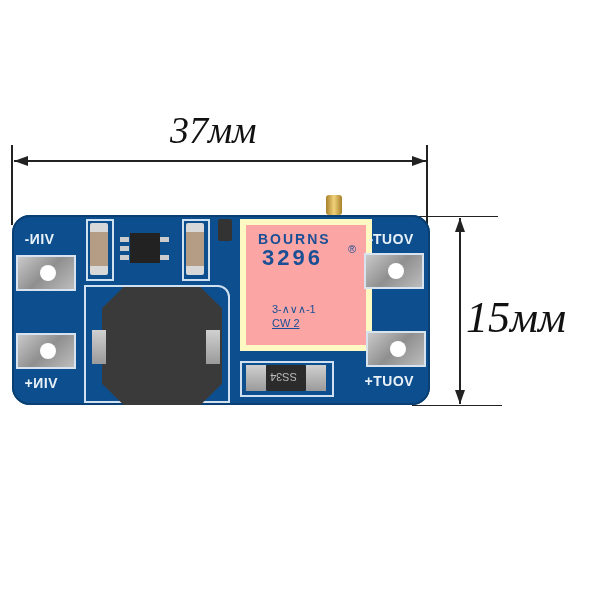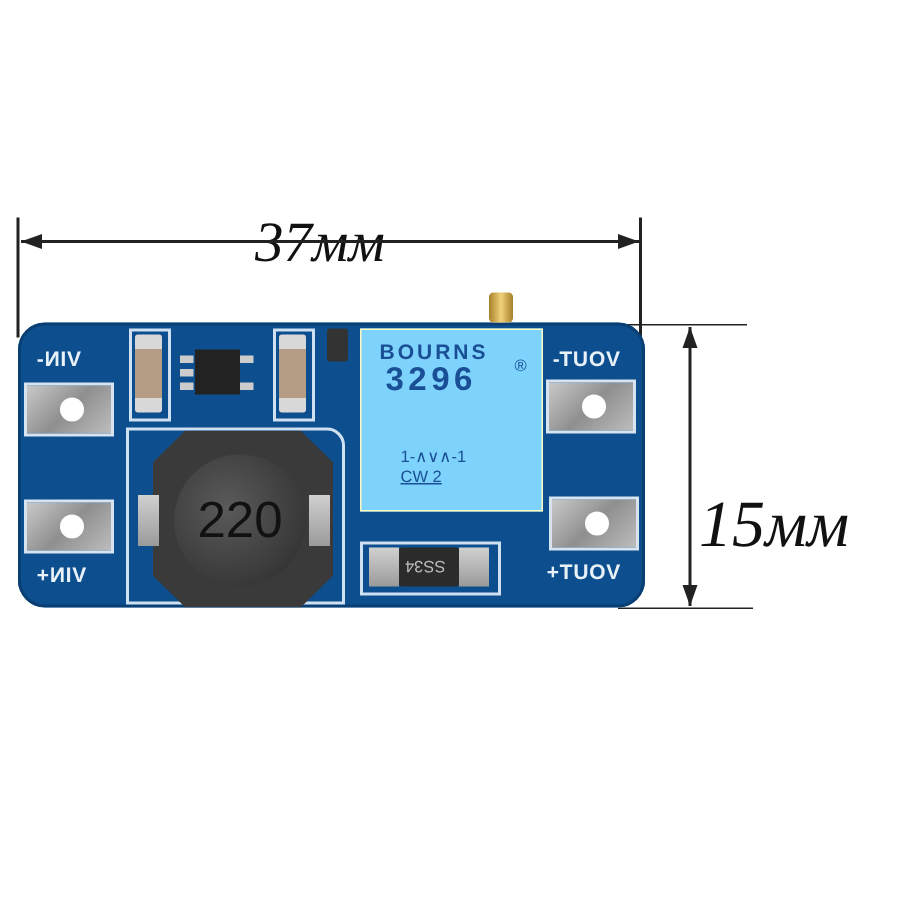--- a/index.html
+++ b/index.html
@@ -1,32 +1,32 @@
 <!DOCTYPE html>
 <html><head>
 <meta charset="utf-8">
 <style>
   html, body { margin:0; padding:0; background:#ffffff; }
   body { width:600px; height:600px; position:relative; overflow:hidden; font-family:"Liberation Sans", sans-serif; }
   .abs { position:absolute; }
-  .dim-text { font-family:"Liberation Serif", serif; font-style:italic; color:#111;margin-top:32px; }
+  .dim-text { font-family:"Liberation Serif", serif; font-style:italic; color:#111; }
   .line { background:#222; }
   .board { left:12px; top:215px; width:418px; height:190px; background:#0d4f8e; border-radius:18px;
            box-shadow: inset 0 0 0 2px #0a3f73; }
   .silk { border:2px solid #cfe0f0; position:absolute; }
   .pad { position:absolute; background:linear-gradient(135deg,#c9c9c9,#8f8f8f 50%,#bdbdbd); border:2px solid #d7e4f0; }
   .hole { position:absolute; width:16px; height:16px; border-radius:50%; background:#fff; }
   .label { position:absolute; color:#e8f0f8; font-size:14px; font-weight:bold; letter-spacing:0.5px; }
   .cap { position:absolute; background:linear-gradient(#d8d8d8 0 18%, #b59c84 18% 82%, #d8d8d8 82%); border-radius:2px; }
   .ic { position:absolute; background:#222; }
   .ic-pin { position:absolute; background:#ccc; width:9px; height:5px; }
   .inductor-base { position:absolute; background:#3a3a3a;
      clip-path: polygon(18% 0, 82% 0, 100% 18%, 100% 82%, 82% 100%, 18% 100%, 0 82%, 0 18%); }
   .inductor-top { position:absolute; border-radius:50%; background:radial-gradient(circle at 40% 40%, #5a5a5a, #2a2a2a); display:flex; align-items:center; justify-content:center; font-size:34px; color:#111; font-family:"Liberation Sans", sans-serif; }
-  .pot { position:absolute; background:#7dd3fc; border:1px solid #fef9c3; color:#1a4f95; }
+  .pot { position:absolute; background:#fca5a5; border:6px solid #fef9c3; color:#1a4f95; }
   .diode { position:absolute; background:#2b2b2b; border-radius:2px; }
   .diode-cap { position:absolute; background:linear-gradient(#d0d0d0,#9a9a9a); }
 </style>
 </head>
 <body>
 
 <div class="abs dim-text" style="left:170px; top:108px; font-size:38px;">37мм</div>
 <div class="abs line" style="left:14px; top:160px; width:412px; height:2px;"></div>
 <div class="abs" style="left:14px; top:156px; width:0; height:0; border-top:5px solid transparent; border-bottom:5px solid transparent; border-right:14px solid #222;"></div>
 <div class="abs" style="left:412px; top:156px; width:0; height:0; border-top:5px solid transparent; border-bottom:5px solid transparent; border-left:14px solid #222;"></div>
@@ -60,28 +60,27 @@
   <div class="ic-pin" style="left:148px; top:22px;"></div>
   <div class="ic-pin" style="left:148px; top:40px;"></div>
   <div class="silk" style="left:170px; top:4px; width:24px; height:58px;"></div>
   <div class="cap" style="left:174px; top:8px; width:18px; height:52px;"></div>
   <div class="cap" style="left:206px; top:4px; width:14px; height:22px; background:#333;"></div>
 
   <div class="silk" style="left:72px; top:70px; width:142px; height:114px; border-radius:0 12px 0 0;"></div>
   <div class="inductor-base" style="left:90px; top:72px; width:120px; height:118px;"></div>
   <div class="diode-cap" style="left:80px; top:115px; width:14px; height:34px;"></div>
   <div class="diode-cap" style="left:194px; top:115px; width:14px; height:34px;"></div>
-  <div class="inductor-top" style="left:104px; top:88px; width:88px; height:88px;">220</div>
 
   <div class="abs" style="left:314px; top:-20px; width:16px; height:20px; background:linear-gradient(90deg,#a8802a,#f0d27a,#a8802a); border-radius:3px;"></div>
   <div class="pot" style="left:228px; top:4px; width:120px; height:120px;">
     <div class="abs" style="left:12px; top:6px; font-size:14px; font-weight:bold; letter-spacing:2px;">BOURNS</div>
     <div class="abs" style="left:16px; top:20px; font-size:22px; font-weight:bold; letter-spacing:3px;">3296</div>
     <div class="abs" style="left:102px; top:18px; font-size:11px;">®</div>
-    <div class="abs" style="left:26px; top:78px; font-size:11px;">1-∧∨∧-1</div>
+    <div class="abs" style="left:26px; top:78px; font-size:11px;">3-∧∨∧-1</div>
     <div class="abs" style="left:26px; top:92px; font-size:11px;text-decoration:underline;">CW 2</div>
   </div>
 
   <div class="silk" style="left:228px; top:146px; width:90px; height:32px;"></div>
   <div class="diode-cap" style="left:234px; top:150px; width:20px; height:26px;"></div>
   <div class="diode" style="left:254px; top:150px; width:40px; height:26px;">
     <div class="abs" style="left:4px; top:6px; font-size:11px; color:#bbb; transform:rotate(180deg);">SS34</div>
   </div>
   <div class="diode-cap" style="left:294px; top:150px; width:20px; height:26px;"></div>
 

